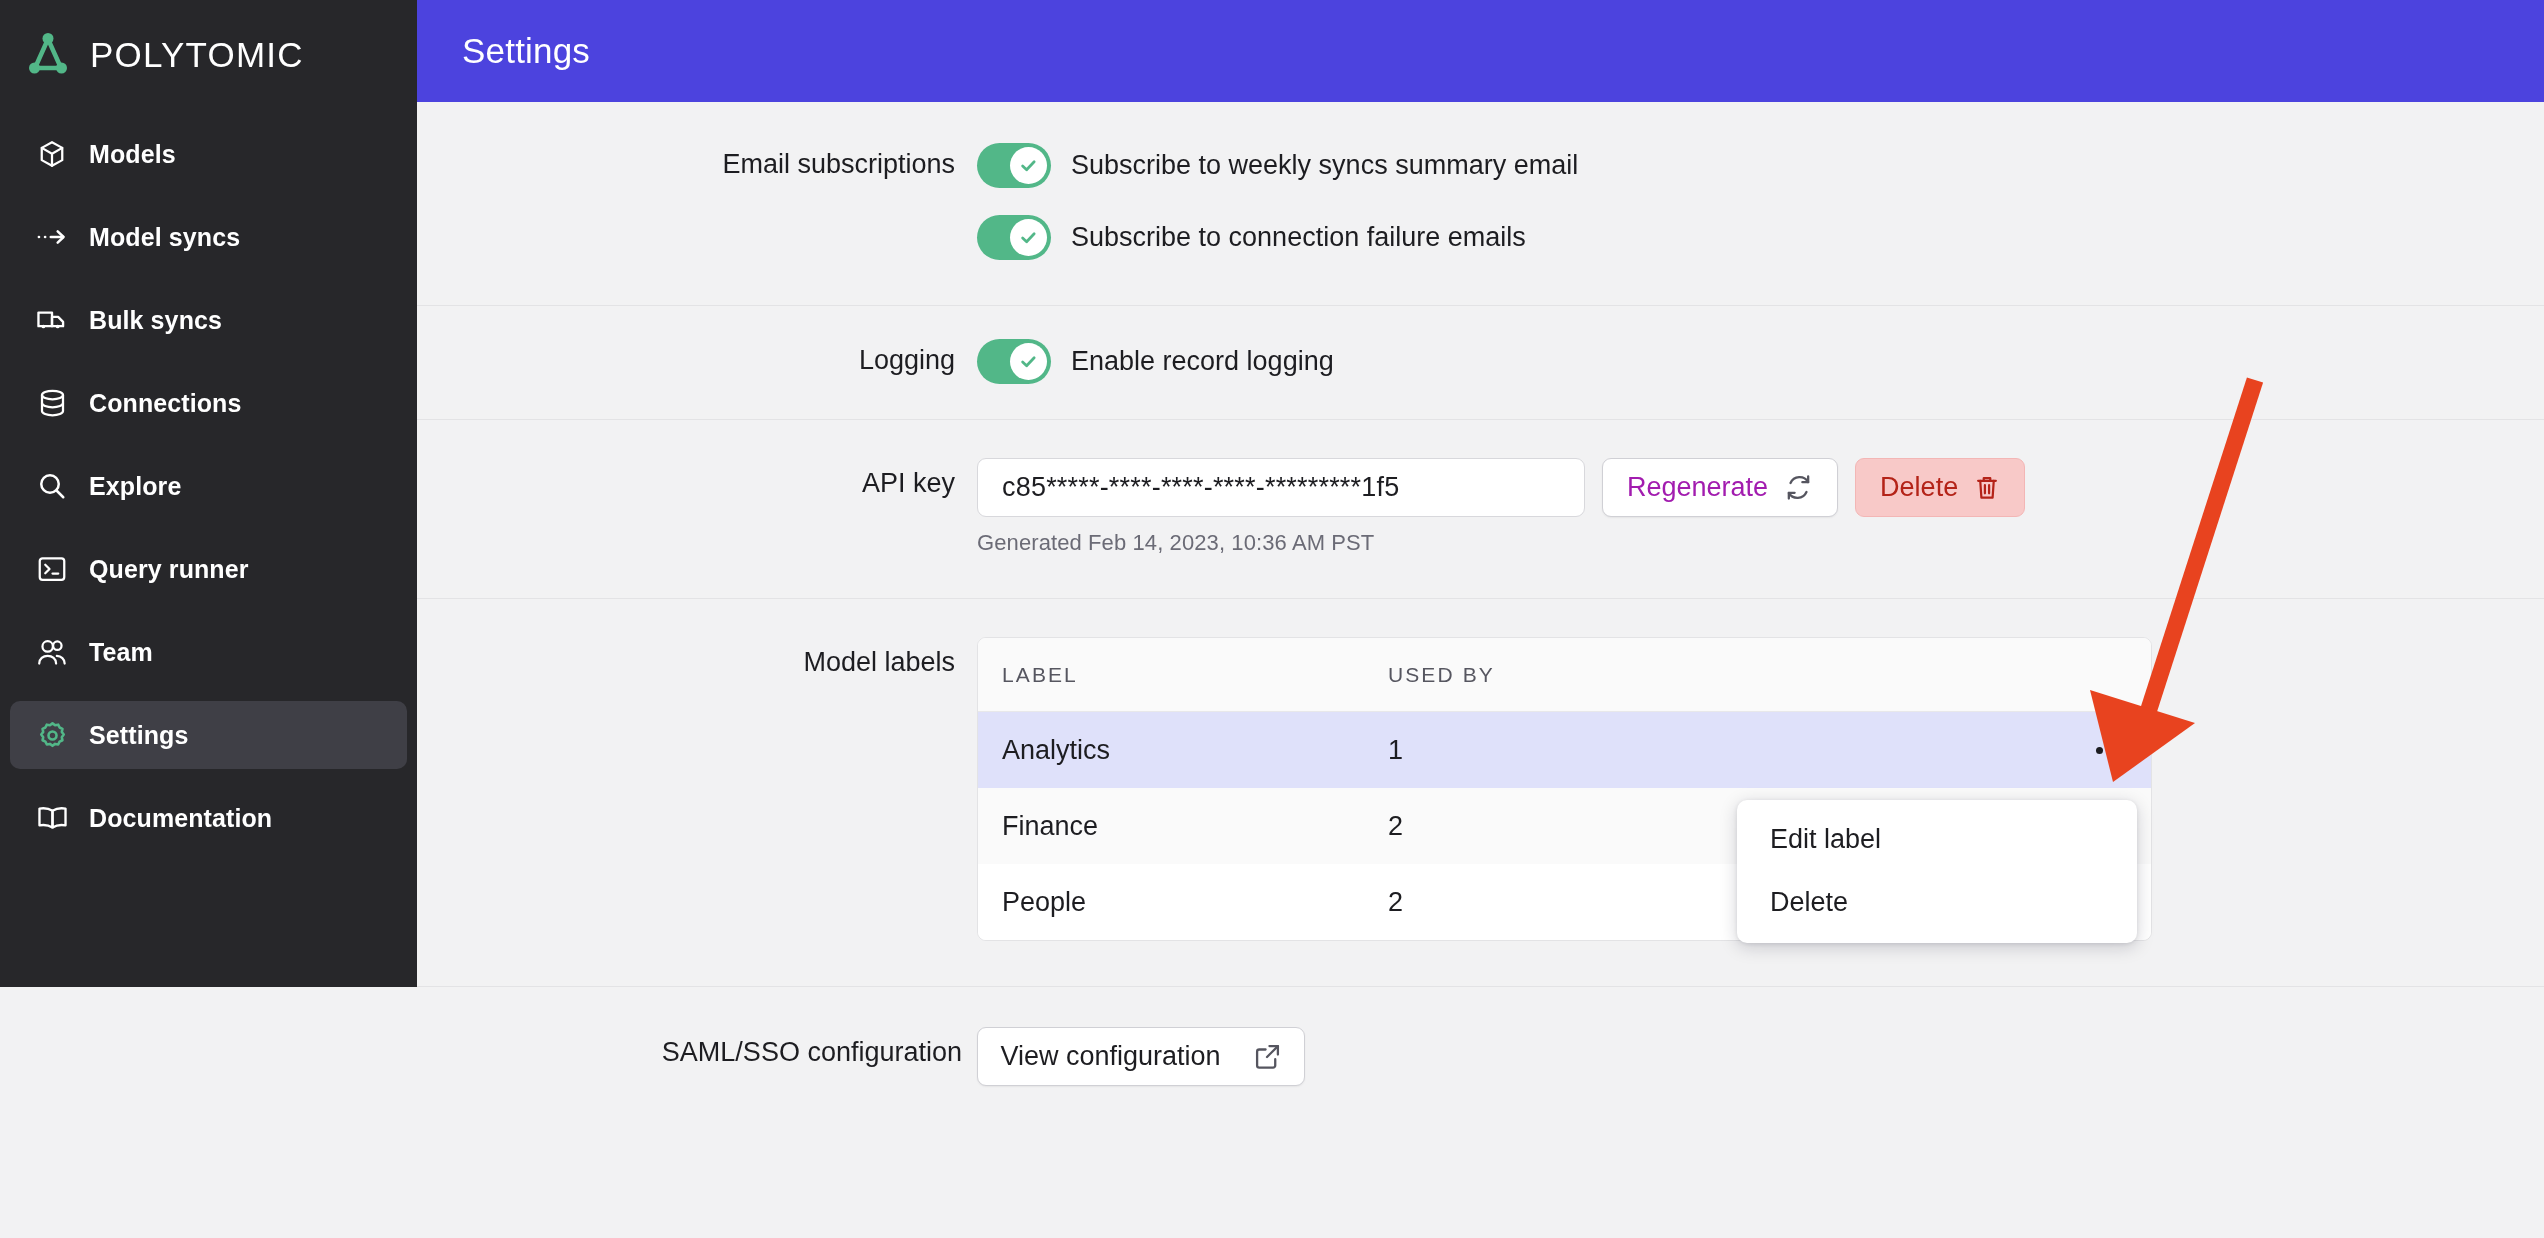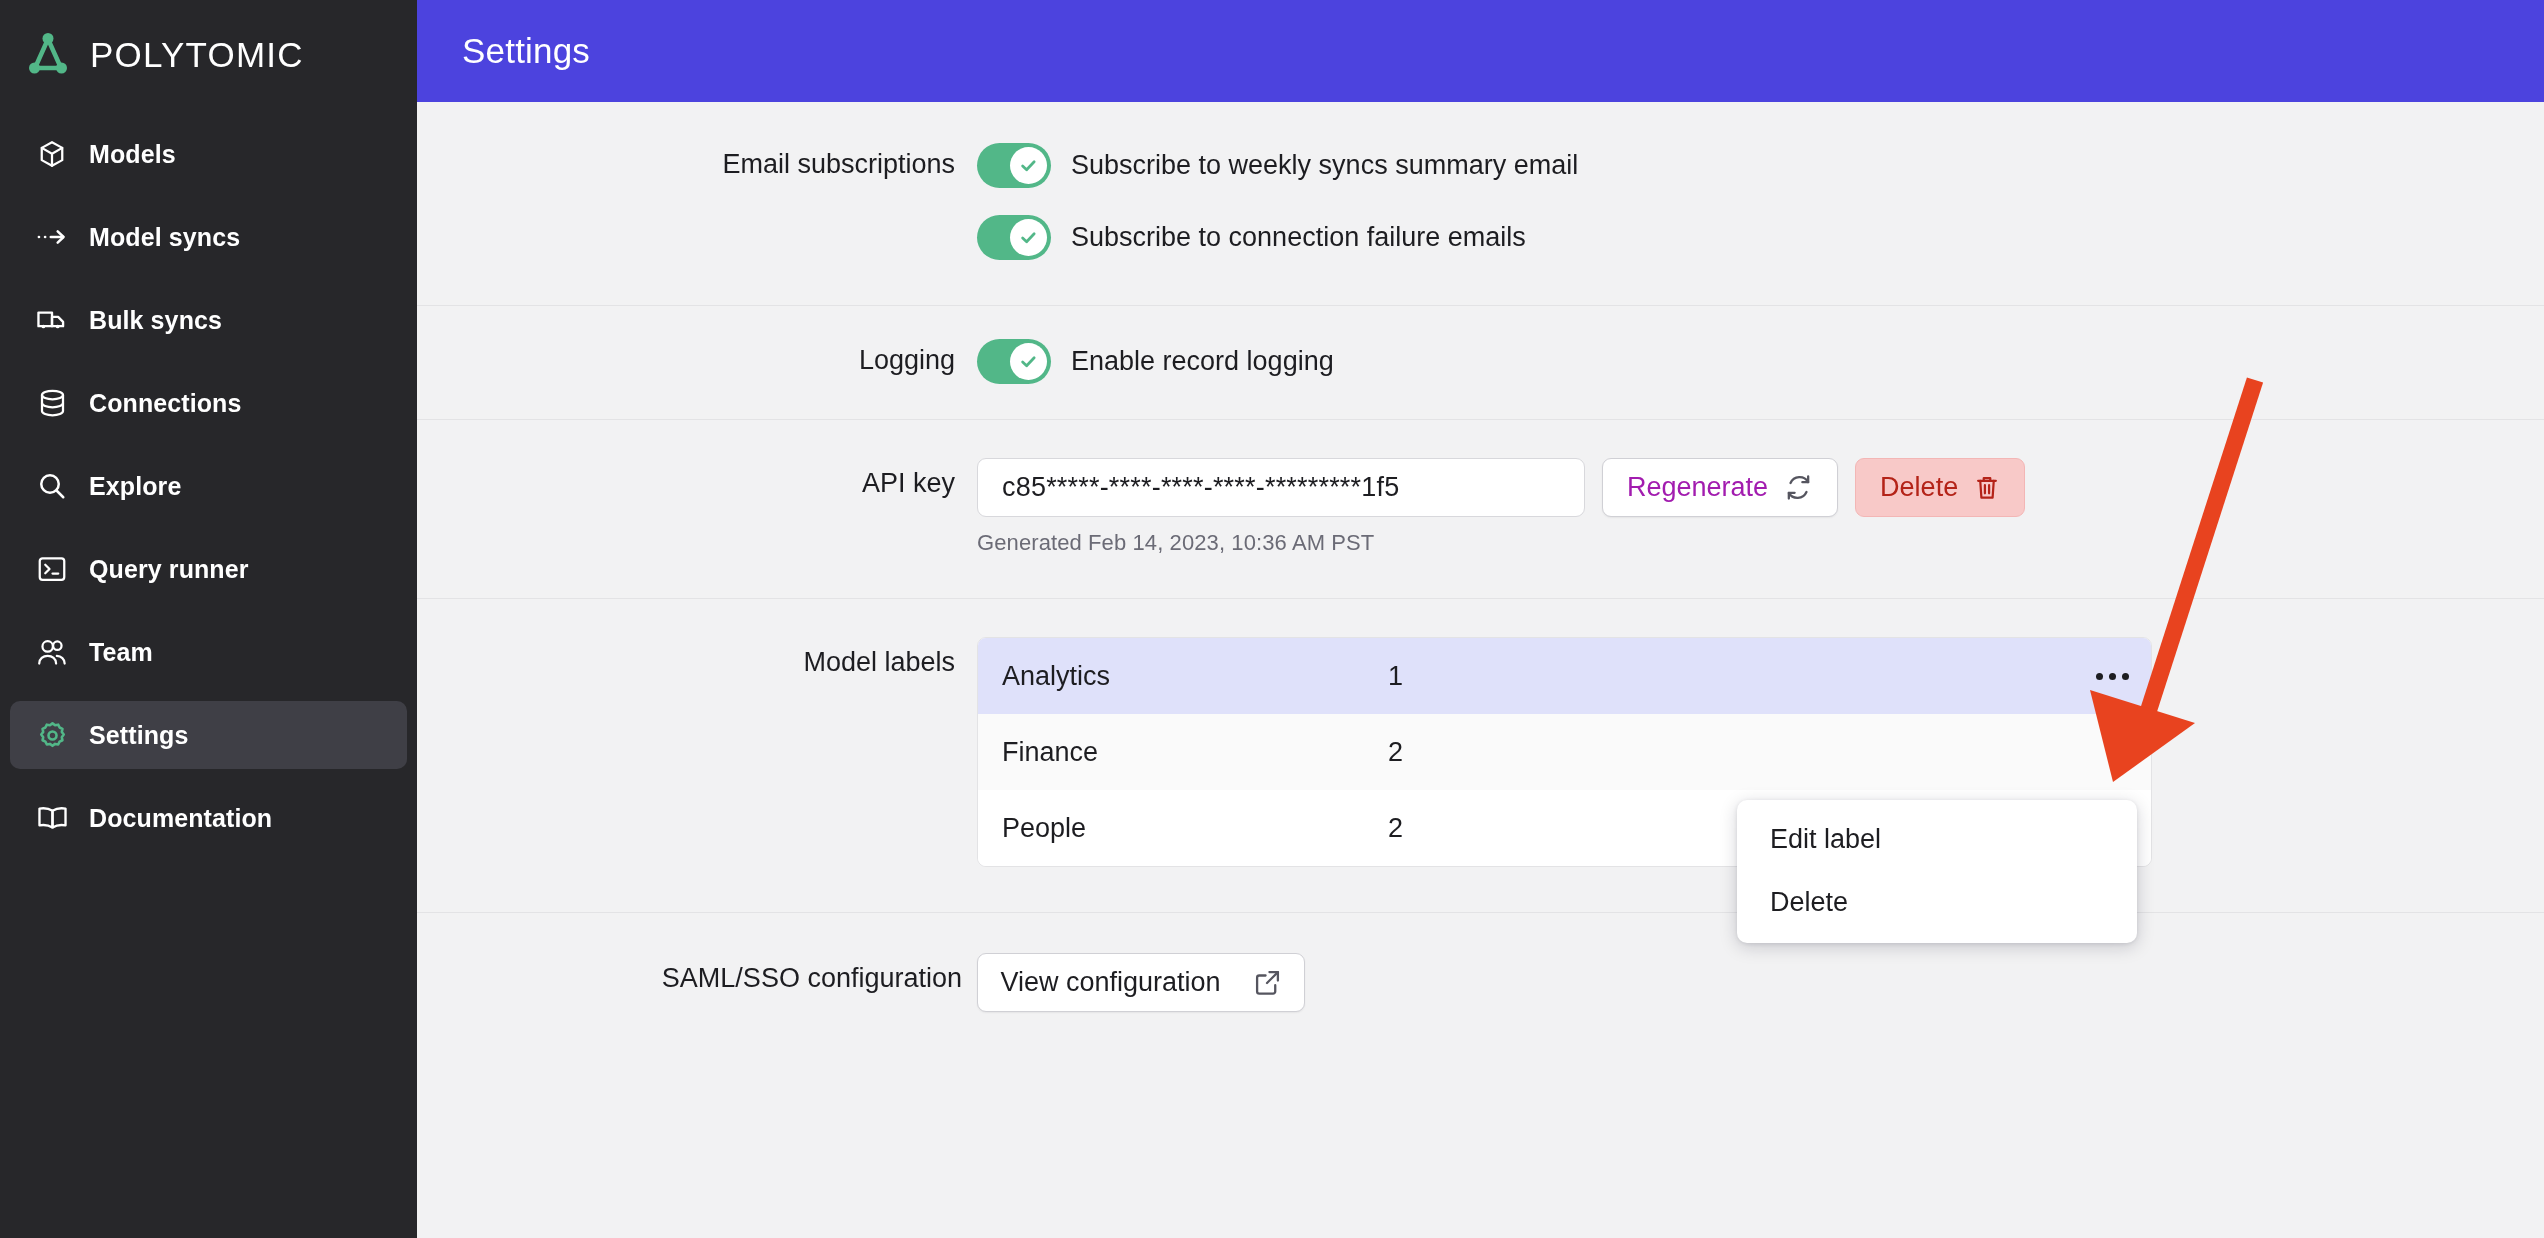--- a/index.html
+++ b/index.html
@@ -6,21 +6,21 @@
   html, body {
     width: 2544px; height: 1238px;
     font-family: "Liberation Sans", sans-serif;
     background: #f2f2f3;
     overflow: hidden;
   }
   #app { position: relative; width: 2544px; height: 1238px; display: flex; }
 
   
   .sidebar {
-    width: 417px; height: 1238px;
+    width: 417px; height: 987px;
     background: #27272a;
     flex: 0 0 417px;
     padding-top: 0;
     position: relative;
     z-index: 5;
   }
   .logo-row {
     display: flex; align-items: center;
     height: 108px;
     padding-left: 22px;
@@ -396,20 +396,25 @@
         <div class="api-generated">Generated Feb 14, 2023, 10:36 AM PST</div>
       </div>
     </div>
 
     <div class="section sec-labels">
       <div class="section-label-col">
         <span class="section-label">Model labels</span>
       </div>
       <div class="section-content">
         <div class="labels-table">
+          <div class="lt-head">
+            <div class="lt-th col-label">LABEL</div>
+            <div class="lt-th col-used">USED BY</div>
+            <div class="col-act"></div>
+          </div>
 
           <div class="lt-row row-0">
             <div class="lt-cell col-label">Analytics</div>
             <div class="lt-cell col-used">1</div>
             <div class="col-act">
               <span class="dots">
                   <i></i>
                   <i></i>
                   <i></i>
                 </span>

